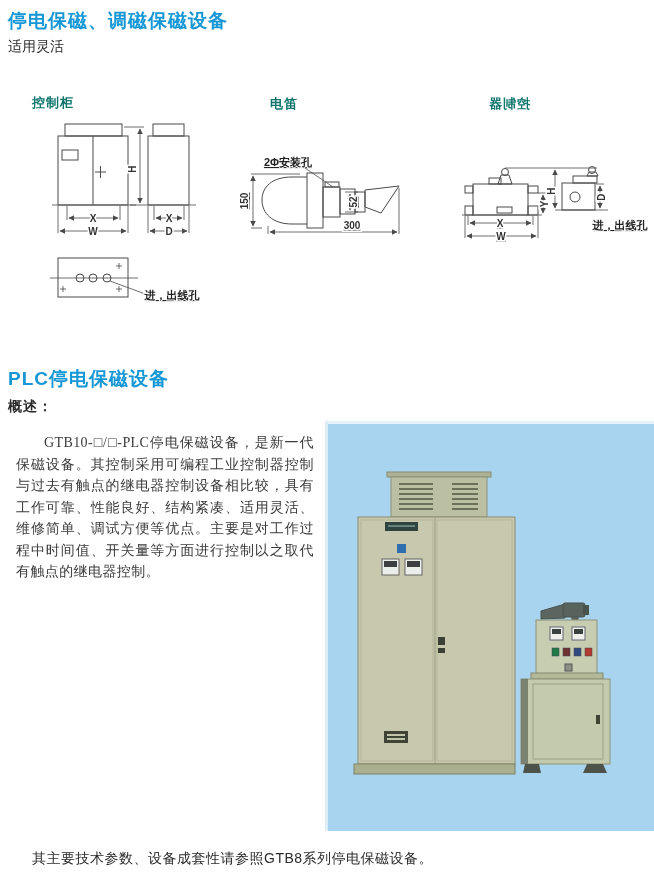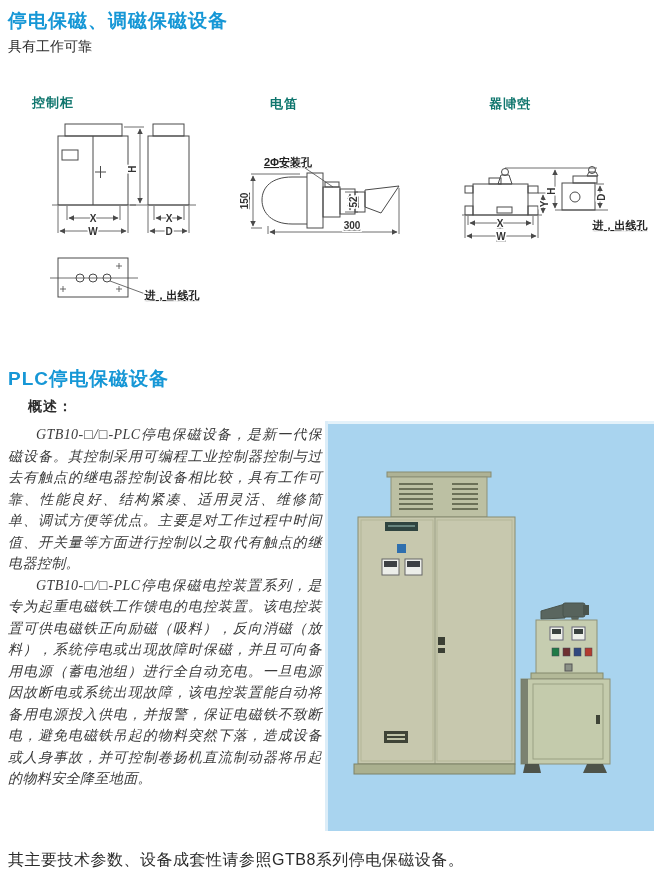--- a/index.html
+++ b/index.html
@@ -6,37 +6,37 @@
   body{width:654px;height:879px;position:relative;overflow:hidden;
        font-family:"Liberation Sans",sans-serif;}
   .abs{position:absolute;}
   .h-blue{font-family:"Liberation Sans",sans-serif;font-weight:bold;
           font-size:19px;letter-spacing:1px;}
   .sub{font-size:14px;color:#2b2b2b;}
   .diag-label{font-size:13px;font-weight:bold;color:#0f766e;letter-spacing:1px;}
   .mirrored{transform:scaleX(-1);}
   .bodytext{width:314px;color:#3a3a3a;font-family:"Liberation Serif",serif;
             font-size:14px;line-height:21.5px;text-align:justify;letter-spacing:.4px;}
-  .bodytext p{margin:0;text-indent:2em;font-style:italic;}
-  .footer{font-size:16px;color:#2b2b2b;letter-spacing:.5px;}
-  .overview{font-size:14px;color:#2b2b2b;font-weight:bold;letter-spacing:1px;margin-left:20px;}
+  .bodytext p{margin:8px;text-indent:2em;}
+  .footer{font-size:14px;color:#2b2b2b;letter-spacing:.5px;margin-left:24px;}
+  .overview{font-size:14px;color:#2b2b2b;font-weight:bold;letter-spacing:1px;}
   svg text{font-family:"Liberation Sans",sans-serif;}
   .dim{font-size:10px;font-weight:bold;fill:#333;text-anchor:middle;
        paint-order:stroke;stroke:#ffffff;stroke-width:3px;}
   .dimu{text-decoration:underline;}
   .cnlab{font-size:11px;font-weight:bold;fill:#222;text-decoration:underline;
          paint-order:stroke;stroke:#ffffff;stroke-width:2px;}
   .ln{stroke:#4a4a4a;stroke-width:1;fill:none;}
   .thin{stroke:#4a4a4a;stroke-width:0.8;fill:none;}
 </style>
 </head>
 <body>
 
 <div class="abs h-blue" style="left:8px;top:8px;color:#1697d6;text-align:center;">停电保磁、调磁保磁设备</div>
-<div class="abs sub" style="left:8px;top:38px;">具有工作可靠</div>
+<div class="abs sub" style="left:8px;top:38px;">适用灵活</div>
 
 <div class="abs diag-label" style="left:32px;top:94px;">控制柜</div>
 <div class="abs diag-label" style="left:270px;top:95px;font-family:Liberation Serif, serif;">电笛</div>
 <div class="abs diag-label mirrored" style="left:488px;top:95px;">控制器</div>
 
 <svg class="abs" style="left:0;top:110px;" width="654" height="210" viewBox="0 110 654 210">
   <defs>
     <marker id="arr" viewBox="0 0 10 10" refX="9" refY="5" markerWidth="7" markerHeight="7" orient="auto-start-reverse">
       <path d="M0,0 L10,5 L0,10 z" fill="#4a4a4a"></path>
     </marker>
@@ -160,21 +160,20 @@
     <text class="dim" transform="rotate(-90 605 197)" x="605" y="197">D</text>
     <text class="cnlab" x="620" y="229" text-anchor="middle">进，出线孔</text>
   </g>
 </svg>
 
 <div class="abs h-blue" style="left:8px;top:366px;color:#1697d6;text-align:center;">PLC停电保磁设备</div>
 <div class="abs overview" style="left:8px;top:398px;">概述：</div>
 
 <div class="abs bodytext" style="left:8px;top:424px;">
   <p>GTB10-□/□-PLC停电保磁设备，是新一代保磁设备。其控制采用可编程工业控制器控制与过去有触点的继电器控制设备相比较，具有工作可靠、性能良好、结构紧凑、适用灵活、维修简单、调试方便等优点。主要是对工作过程中时间值、开关量等方面进行控制以之取代有触点的继电器控制。</p>
-  <p>GTB10-□/□-PLC停电保磁电控装置系列，是专为起重电磁铁工作馈电的电控装置。该电控装置可供电磁铁正向励磁（吸料），反向消磁（放料），系统停电或出现故障时保磁，并且可向备用电源（蓄电池组）进行全自动充电。一旦电源因故断电或系统出现故障，该电控装置能自动将备用电源投入供电，并报警，保证电磁铁不致断电，避免电磁铁吊起的物料突然下落，造成设备或人身事故，并可控制卷扬机直流制动器将吊起的物料安全降至地面。</p>
 </div>
 
 <svg class="abs" style="left:325px;top:421px;" width="329" height="410" viewBox="0 0 329 410">
   <rect x="0" y="0" width="329" height="410" fill="#a9d4ef"></rect>
   <rect x="0" y="0" width="329" height="3" fill="#e4f2fa"></rect>
   <rect x="0" y="0" width="3" height="410" fill="#dcedf8"></rect>
 
   <g>
     <rect x="62" y="51" width="104" height="5" fill="#aeb295" stroke="#878b72"></rect>
     <rect x="66" y="56" width="96" height="40" fill="#bcc0a3" stroke="#8d9179"></rect>

